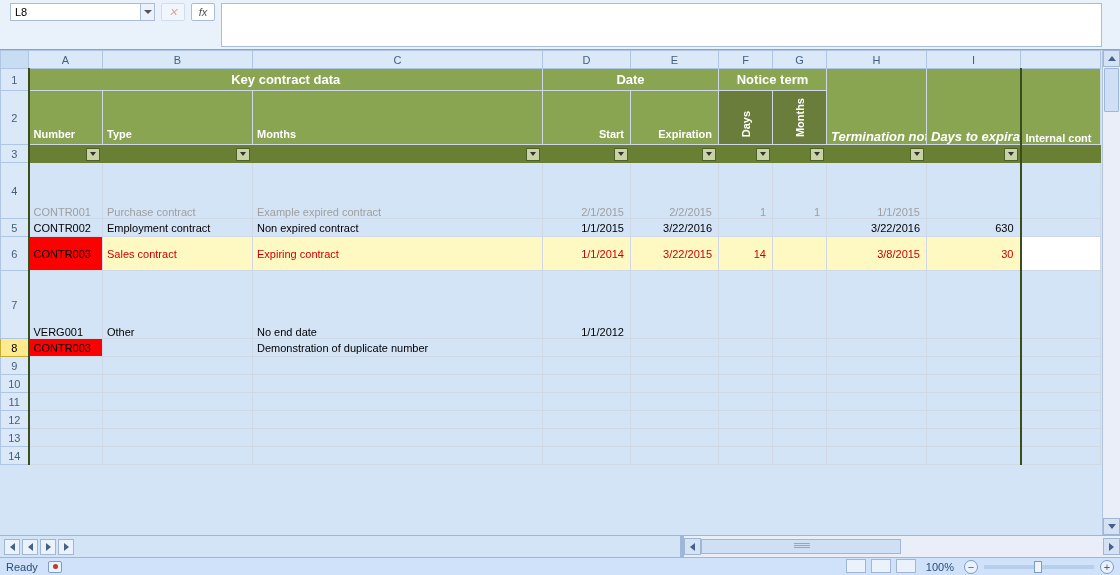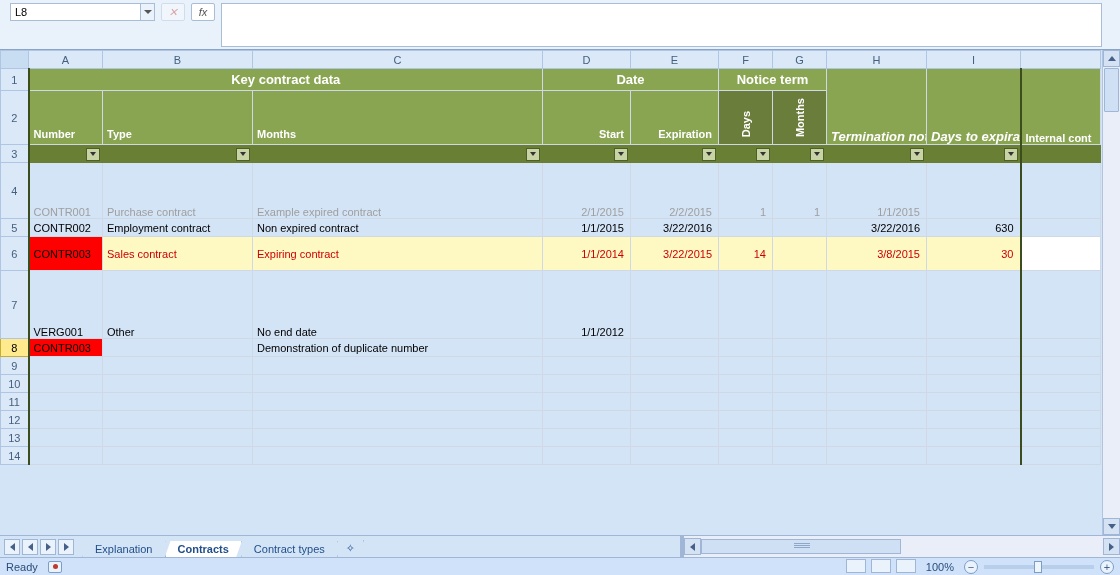--- a/index.html
+++ b/index.html
@@ -358,26 +358,20 @@
     <div class="nbtn">
         <span class="tri-l"></span>
       </div>
     <div class="nbtn">
         <span class="tri-r"></span>
       </div>
     <div class="nbtn">
         <span class="tri-r"></span>
       </div>
   </div>
-  <div class="tabs">
-    <div class="tab">Explanation</div>
-    <div class="tab active">Contracts</div>
-    <div class="tab">Contract types</div>
-    <div class="tab new">✧</div>
-  </div>
   <div class="spacer"></div>
   <div class="hscroll">
     <div class="arrow">
         <span class="tri-l"></span>
       </div>
     <div class="track">
       <div class="thumb">
         <div class="grip">
             <i></i>
             <i></i>

